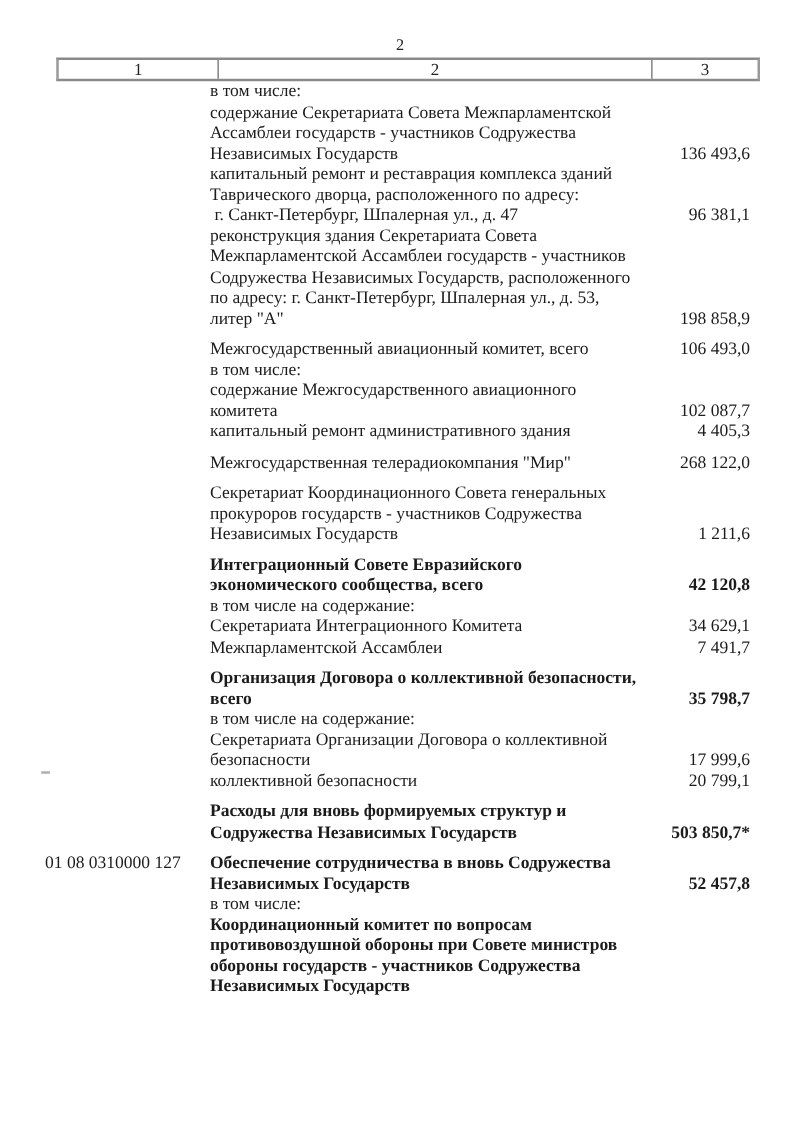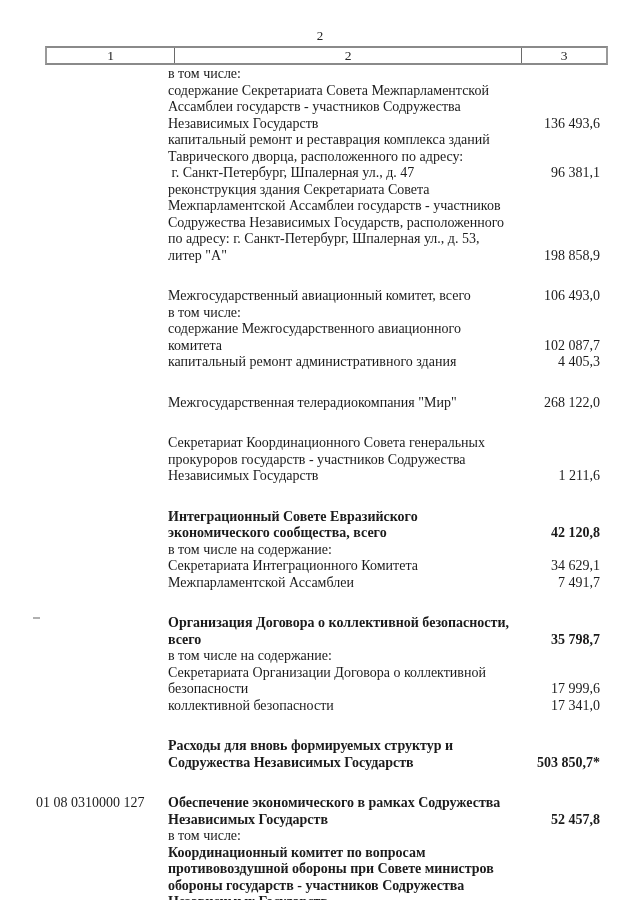--- a/index.html
+++ b/index.html
@@ -48,21 +48,21 @@
   .hcell-2 { flex: 1; border-right: 1px solid #6a6a6a; }
   .hcell-3 { width: 84px; }
   .content {
     position: absolute;
     left: 36px;
     top: 66px;
     width: 564px;
     line-height: 16.5px;
   }
   .row { display: flex; align-items: baseline; }
-  .row.space { margin-top: 24px; }
+  .row.space { margin-top: 8px; }
   .row.bold { font-weight: bold; }
   .code {
     flex: none;
     width: 132px;
     white-space: pre;
     font-weight: normal;
   }
   .text {
     flex: 1;
     min-width: 0;
@@ -248,35 +248,35 @@
         <span class="amount"></span>
       </div>
       <div class="row">
         <span class="code"></span>
         <span class="text">безопасности</span>
         <span class="amount">17 999,6</span>
       </div>
       <div class="row">
         <span class="code"></span>
         <span class="text">коллективной безопасности</span>
-        <span class="amount">17 341,0</span>
+        <span class="amount">20 799,1</span>
       </div>
       <div class="row space bold">
         <span class="code"></span>
         <span class="text">Расходы для вновь формируемых структур и</span>
         <span class="amount"></span>
       </div>
       <div class="row bold">
         <span class="code"></span>
         <span class="text">Содружества Независимых Государств</span>
         <span class="amount">503 850,7*</span>
       </div>
       <div class="row space bold">
         <span class="code">01 08 0310000 127</span>
-        <span class="text">Обеспечение экономического в рамках Содружества</span>
+        <span class="text">Обеспечение сотрудничества в вновь Содружества</span>
         <span class="amount"></span>
       </div>
       <div class="row bold">
         <span class="code"></span>
         <span class="text">Независимых Государств</span>
         <span class="amount">52 457,8</span>
       </div>
       <div class="row">
         <span class="code"></span>
         <span class="text">в том числе:</span>

